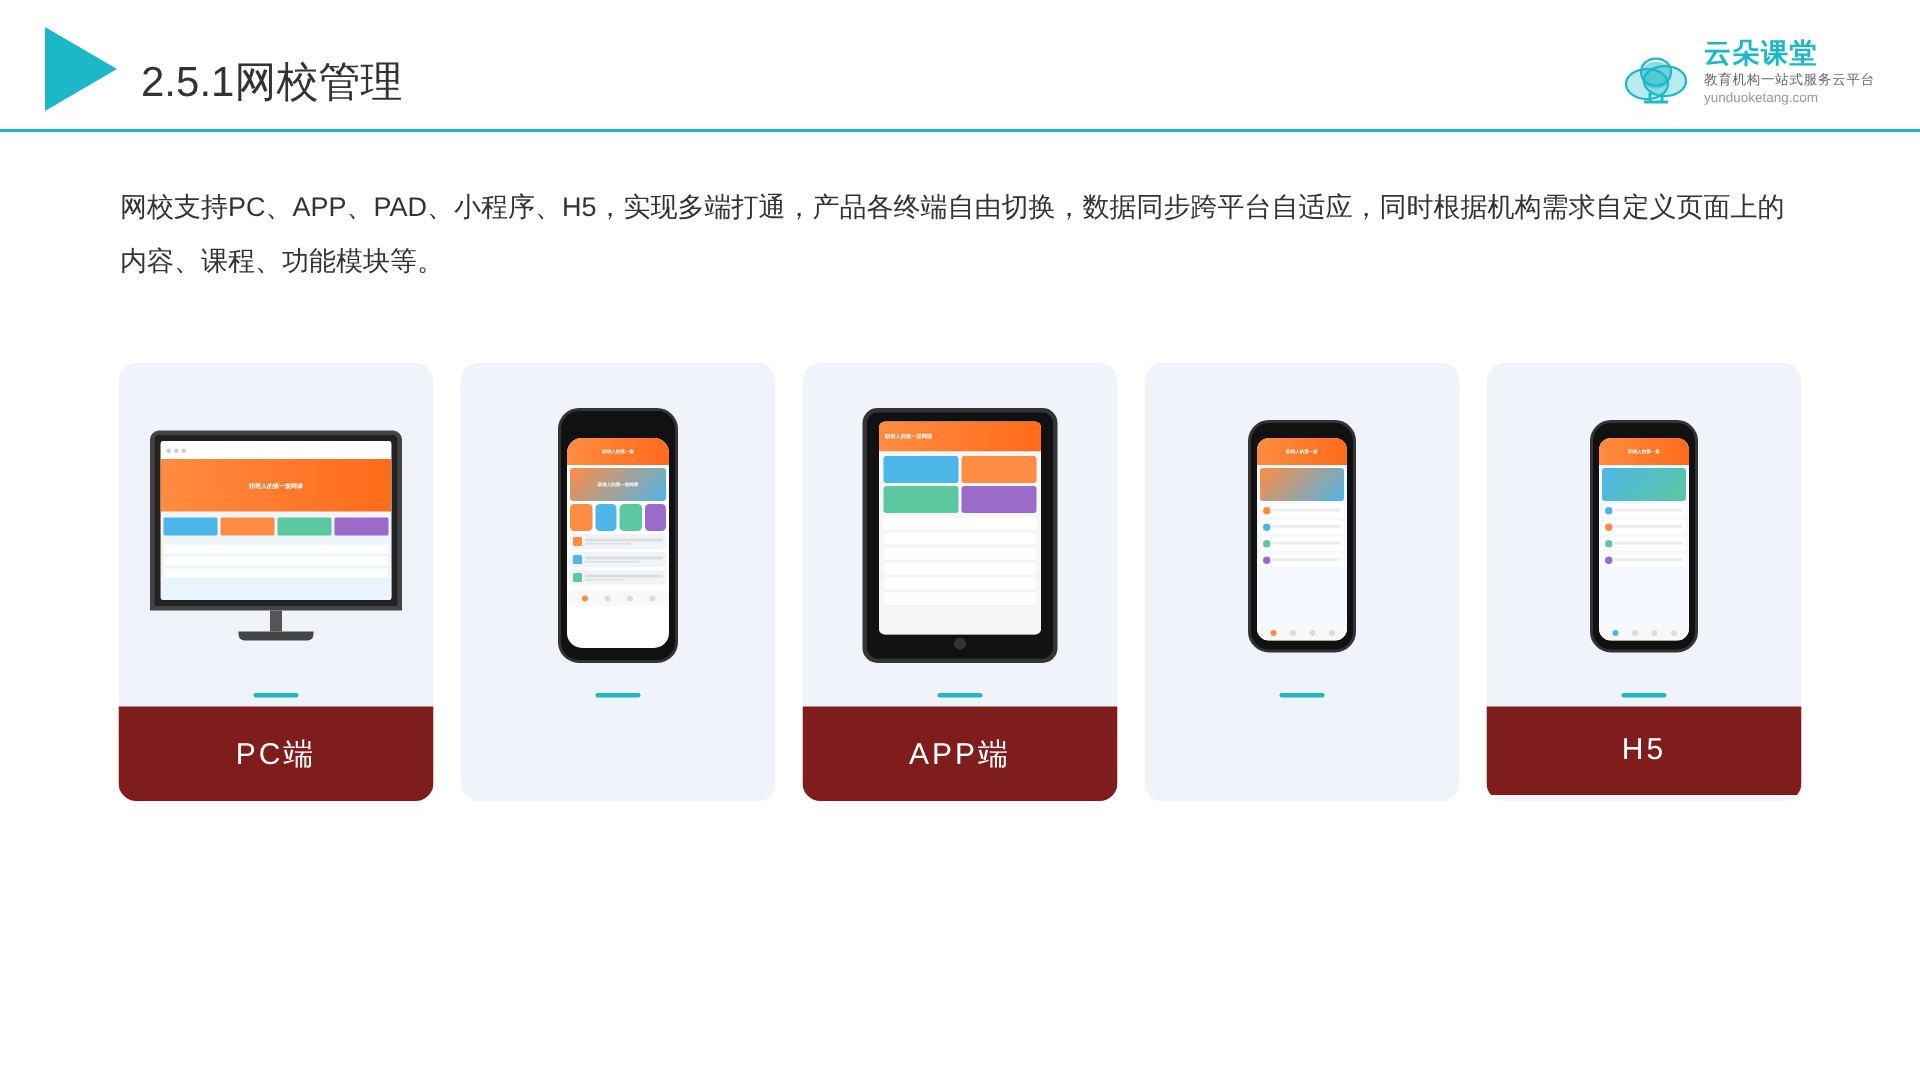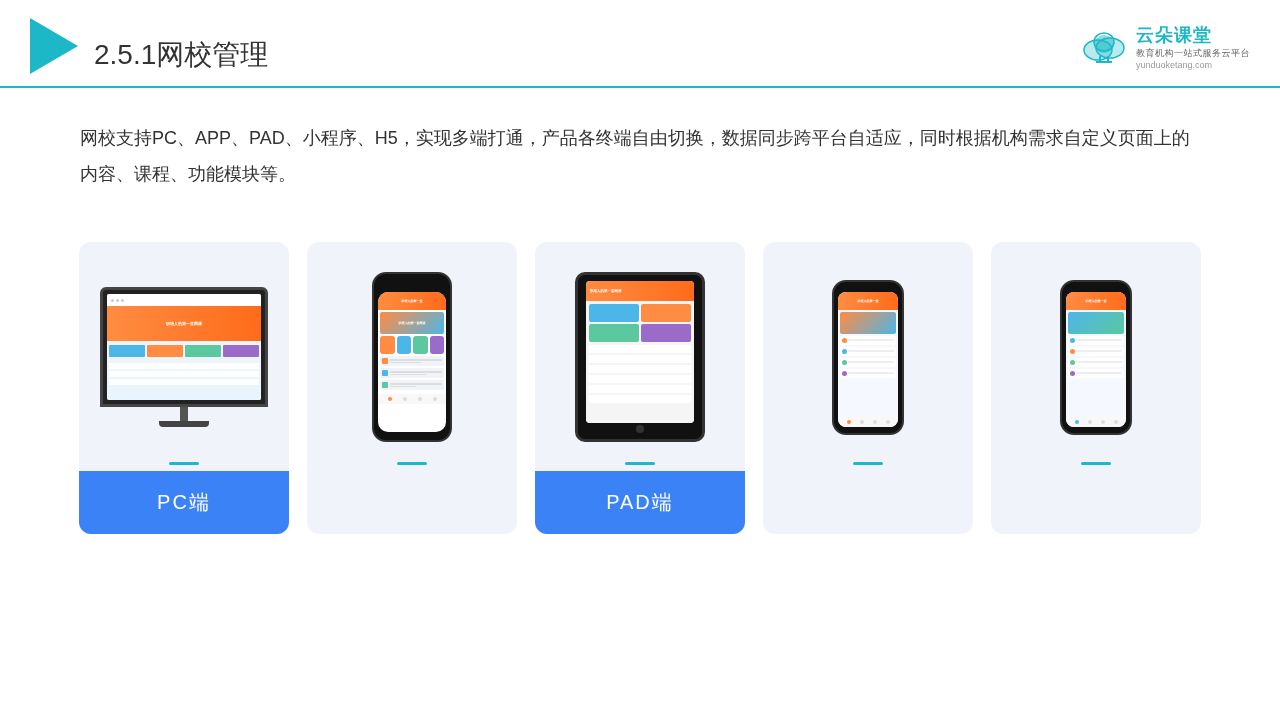--- a/index.html
+++ b/index.html
@@ -41,21 +41,21 @@
       color: #333;
       font-weight: normal;
     }
     .header-right {
       display: flex;
       align-items: center;
       gap: 8px;
     }
     .cloud-logo {
       display: flex;
-      align-items: center;
+      align-items: flex-end;
       gap: 6px;
     }
     .cloud-icon {
       width: 52px;
       height: 36px;
     }
     .brand-text {
       display: flex;
       flex-direction: column;
       align-items: flex-start;
@@ -106,21 +106,21 @@
     .card-image-area {
       height: 220px;
       display: flex;
       align-items: center;
       justify-content: center;
       padding: 20px 10px 10px 10px;
       position: relative;
     }
 
     .card-label {
-      background: #3b82f6;
+      background: #7f1d1d;
       color: white;
       font-size: 20px;
       text-align: center;
       padding: 18px 10px;
       font-weight: 500;
       letter-spacing: 2px;
     }
 
     
     
@@ -617,21 +617,21 @@
               <div class="tablet-list-item"></div>
               <div class="tablet-list-item"></div>
               <div class="tablet-list-item"></div>
             </div>
           </div>
         </div>
         <div class="tablet-home-button"></div>
       </div>
     </div>
     <div class="card-divider"></div>
-    <div class="card-label">PAD端</div>
+    <div class="card-label">APP端</div>
   </div>
 
   <div class="card">
     <div class="card-image-area">
       <div class="mini-phone">
         <div class="mini-phone-notch"></div>
         <div class="mini-phone-screen">
           <div class="mini-phone-header">
             <div class="mini-phone-header-text">职培人的第一堂</div>
           </div>
@@ -700,15 +700,16 @@
           <div style="height:10px;background:#f8f8f8;display:flex;justify-content:space-around;align-items:center;padding:0 4px;">
             <div style="width:4px;height:4px;border-radius:50%;background:#4db6e8;"></div>
             <div style="width:4px;height:4px;border-radius:50%;background:#ddd;"></div>
             <div style="width:4px;height:4px;border-radius:50%;background:#ddd;"></div>
             <div style="width:4px;height:4px;border-radius:50%;background:#ddd;"></div>
           </div>
         </div>
       </div>
     </div>
     <div class="card-divider"></div>
+    <div class="card-label">H5</div>
   </div>
 
 </div>
 
 </body></html>

